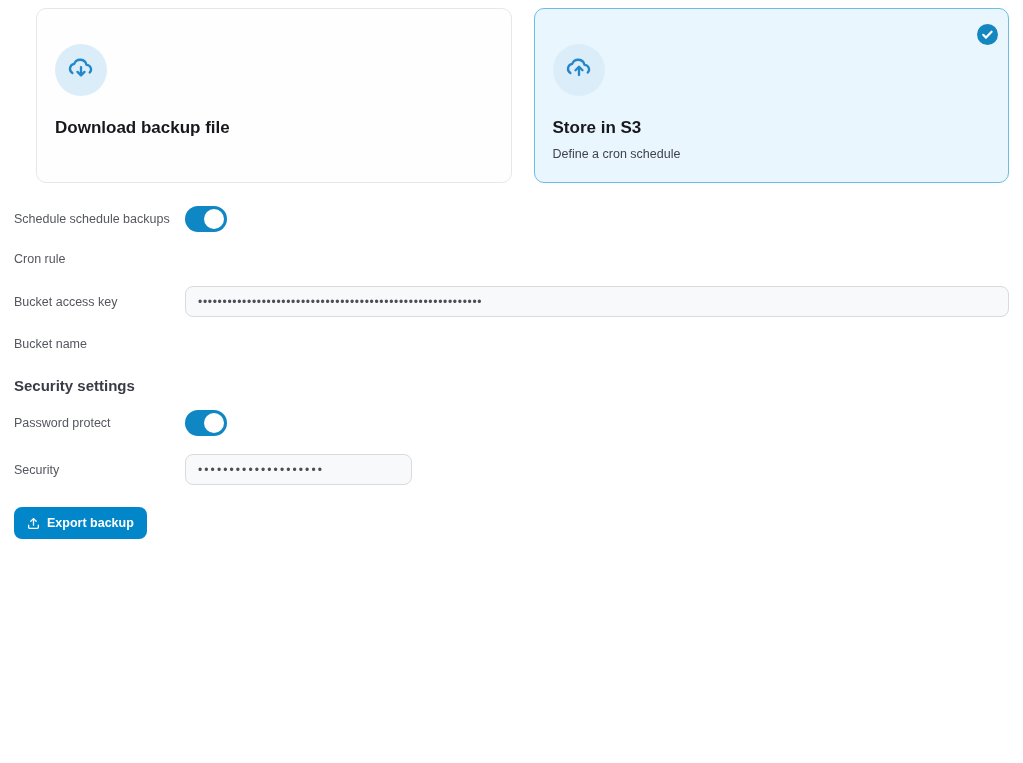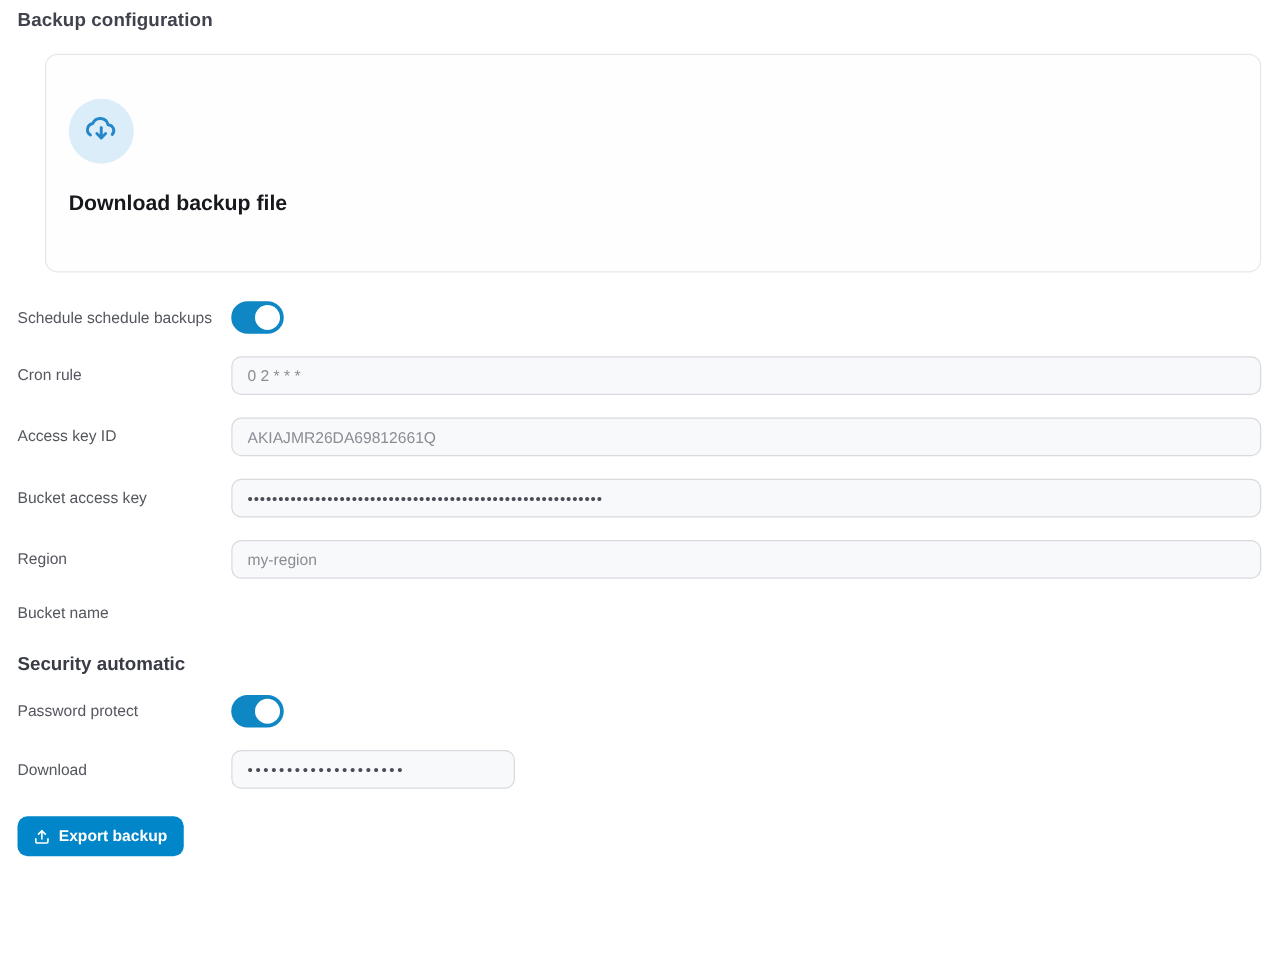--- a/index.html
+++ b/index.html
@@ -42,81 +42,88 @@
   .btn-primary { display:inline-flex; align-items:center; gap:7px; background:#0086c9; color:#fff; border:none;
                  border-radius:8px; padding:16px 13px; height:29px; font-size:12.5px; font-weight:600;
                  font-family:inherit; cursor:pointer; margin-top:4px; }
   .btn-primary svg { display:block; }
 </style>
 </head>
 <body>
 
 <div class="page">
 
-  <h2 class="page-title">Backup configuration</h2>
 
   <div class="cards">
 
     <div class="card">
       <span class="icon-circle">
         <svg width="28" height="28" viewBox="0 0 24 24" fill="none" stroke="#2387c9" stroke-width="2" stroke-linecap="round" stroke-linejoin="round">
           <path d="M4.6 14.6 A4.3 4.3 0 0 1 6.2 6.7 A5.5 5.5 0 0 1 16.7 7.6 A3.9 3.9 0 0 1 19.5 14.2"></path>
           <path d="M12 9.5 V16.3"></path>
           <path d="M9 13.6 l3 3 3 -3"></path>
         </svg>
       </span>
       <div class="card-title">Download backup file</div>
     </div>
 
+    <div class="card selected">
+      <span class="check-badge">
+        <svg width="21" height="21" viewBox="0 0 21 21">
+          <circle cx="10.5" cy="10.5" r="10.5" fill="#1587c0"></circle>
+          <path d="M6.2 10.8 l2.8 2.8 5.6-5.9" stroke="#ffffff" stroke-width="2.2" fill="none" stroke-linecap="round" stroke-linejoin="round"></path>
+        </svg>
+      </span>
+      <span class="icon-circle">
+        <svg width="28" height="28" viewBox="0 0 24 24" fill="none" stroke="#2387c9" stroke-width="2" stroke-linecap="round" stroke-linejoin="round">
+          <path d="M4.6 14.6 A4.3 4.3 0 0 1 6.2 6.7 A5.5 5.5 0 0 1 16.7 7.6 A3.9 3.9 0 0 1 19.5 14.2"></path>
+          <path d="M12 16.3 V9.5"></path>
+          <path d="M9 12.2 l3 -3 3 3"></path>
+        </svg>
+      </span>
+      <div class="card-title">Store in S3</div>
+      <div class="card-subtitle">Define a cron schedule</div>
+    </div>
 
   </div>
 
   <div class="row">
     <div class="row-label">Schedule schedule backups</div>
     <div class="toggle">
         <span class="knob"></span>
       </div>
   </div>
 
   <div class="row">
     <div class="row-label">Cron rule</div>
-    <input class="field" type="text" value="0 2 * * *" style="">
   </div>
 
-  <div class="row">
-    <div class="row-label">Access key ID</div>
-    <input class="field" type="text" value="AKIAJMR26DA69812661Q" style="">
-  </div>
 
   <div class="row">
     <div class="row-label">Bucket access key</div>
     <input class="field masked" type="text" value="••••••••••••••••••••••••••••••••••••••••••••••••••••••••••" style="">
   </div>
 
-  <div class="row">
-    <div class="row-label">Region</div>
-    <input class="field" type="text" value="my-region" style="">
-  </div>
 
   <div class="row">
     <div class="row-label">Bucket name</div>
   </div>
 
 
-  <h3 class="section-title">Security automatic</h3>
+  <h3 class="section-title">Security settings</h3>
 
   <div class="row">
     <div class="row-label">Password protect</div>
     <div class="toggle">
         <span class="knob"></span>
       </div>
   </div>
 
   <div class="row">
-    <div class="row-label">Download</div>
+    <div class="row-label">Security</div>
     <input class="field masked masked-short" type="text" value="••••••••••••••••••••" style="">
   </div>
 
   <button class="btn-primary">
     <span>
       <svg width="13" height="13" viewBox="0 0 24 24" fill="none" stroke="#ffffff" stroke-width="2.4" stroke-linecap="round" stroke-linejoin="round">
         <path d="M21 15v4a2 2 0 0 1-2 2H5a2 2 0 0 1-2-2v-4"></path>
         <polyline points="17 8 12 3 7 8"></polyline>
         <line x1="12" y1="3" x2="12" y2="15"></line>
       </svg>

